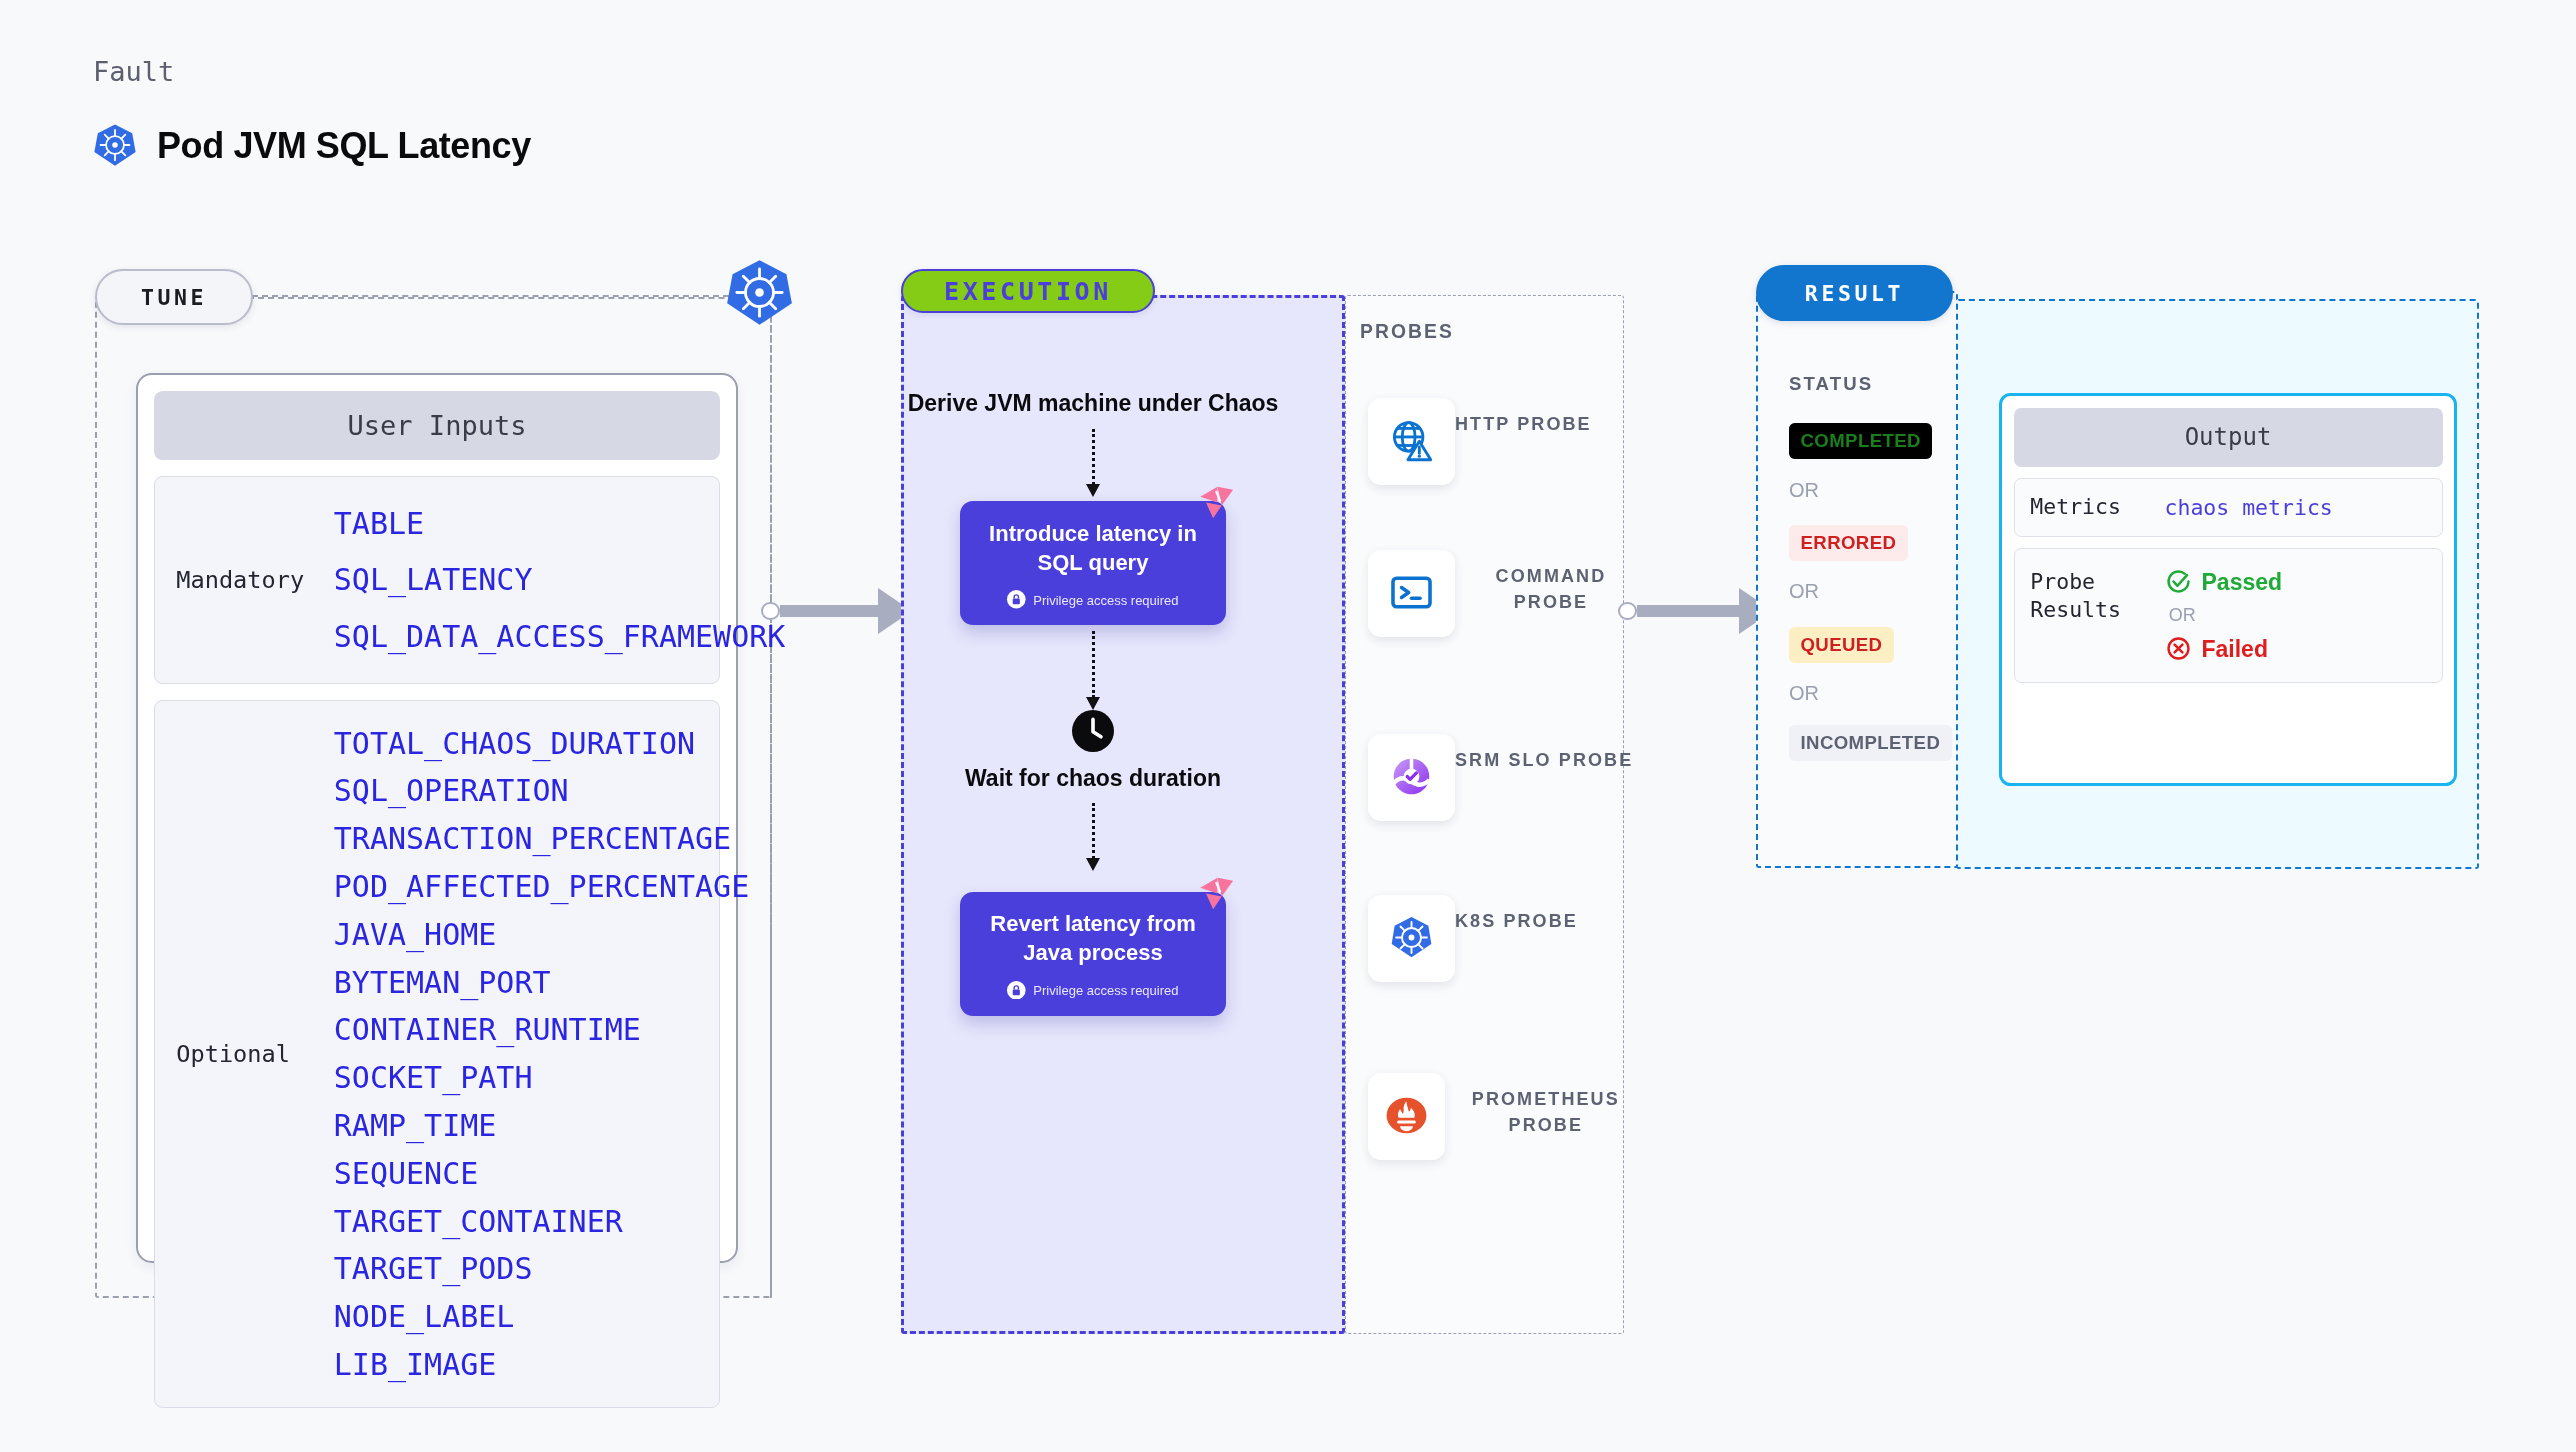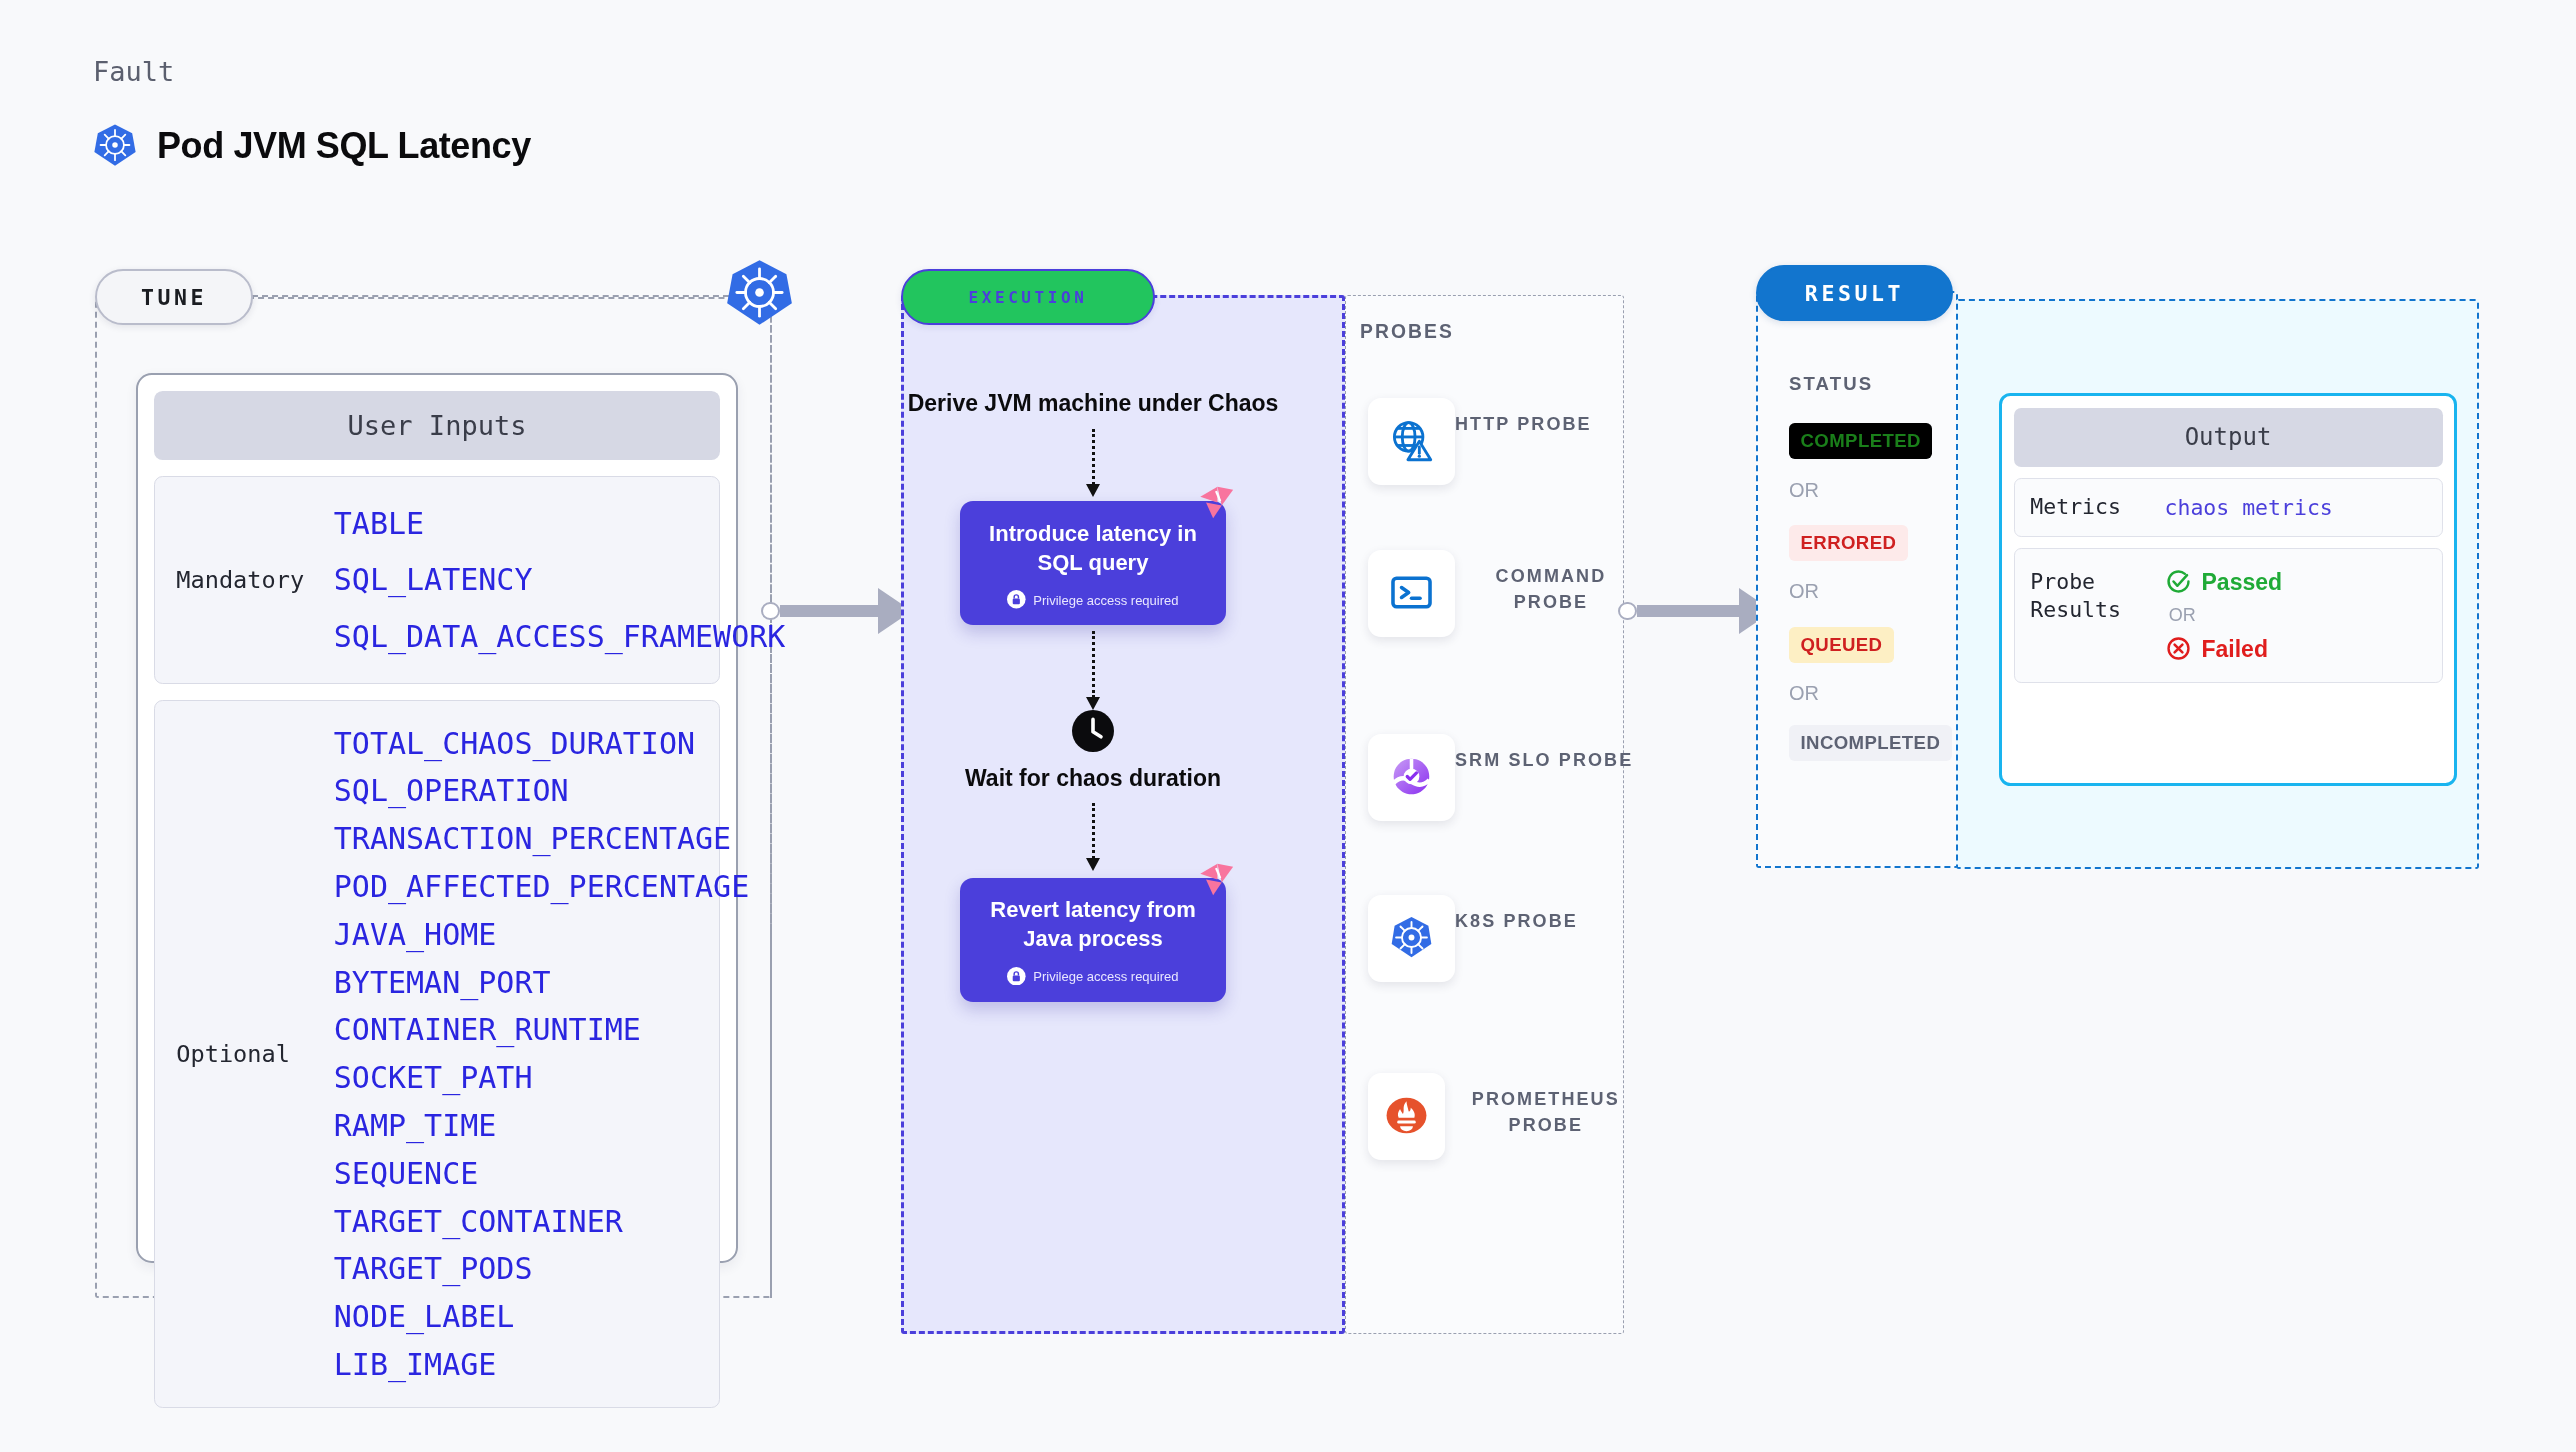--- a/index.html
+++ b/index.html
@@ -26,23 +26,23 @@
     font-family: "DejaVu Sans Mono", monospace;
     letter-spacing: 3.6px; font-weight: bold;
   }
   .pill-tune {
     left: 95px; top: 269px; width: 158px; height: 56px;
     background: #f4f5f8; border: 2.1px solid #b9bccb; color: #1b1d22;
     font-size: 21.5px;
     box-shadow: 0 2.1px 7.2px rgba(40,40,70,.10);
   }
   .pill-exec {
-    left: 901px; top: 269px; width: 254px; height: 56px;
-    background: #22c55e; border: 2.1px solid #4b3fdb; color: #4b3fdb;
-    font-size: 16px;
+    left: 901px; top: 269px; width: 254px; height: 44px;
+    background: #84cc16; border: 2.1px solid #4b3fdb; color: #4b3fdb;
+    font-size: 25px;
     box-shadow: 0 2.1px 7.2px rgba(40,40,120,.10);
   }
   .pill-result {
     left: 1756px; top: 265px; width: 197px; height: 56px;
     background: #1275ce; border: 2.1px solid #1275ce; color: #ffffff;
     font-size: 21.5px;
     box-shadow: 0 2.1px 7.2px rgba(20,60,120,.15);
   }
 
   
@@ -329,21 +329,21 @@
       <path d="M29 13 V30 L40 37" stroke="#fff" stroke-width="5" fill="none" stroke-linecap="round" stroke-linejoin="round"></path>
     </svg>
   </span>
   <div class="exec-step-text" style="margin-top:11.5px;">Wait for chaos duration</div>
 
   <div class="dotted-arrow" style="height:68px; margin-top:8.6px;">
     <span class="line"></span>
       <span class="head"></span>
   </div>
 
-  <div class="purple-card" style="margin-top:7px;">
+  <div class="purple-card" style="margin-top:21px;">
     <span class="chaos-flag">
       <svg width="40" height="40" viewBox="0 0 56 56">
         <path d="M6 18 L30 4 L30 26 Z" fill="#f8749e"></path>
         <path d="M30 4 L52 8 L36 30 Z" fill="#f8749e"></path>
         <path d="M14 26 L36 30 L24 48 Z" fill="#f8749e"></path>
         <path d="M28 10 L34 24" stroke="#fff" stroke-width="3" fill="none"></path>
       </svg>
     </span>
     <div class="pc-title">Revert latency from Java process</div>
     <div class="priv-row">

